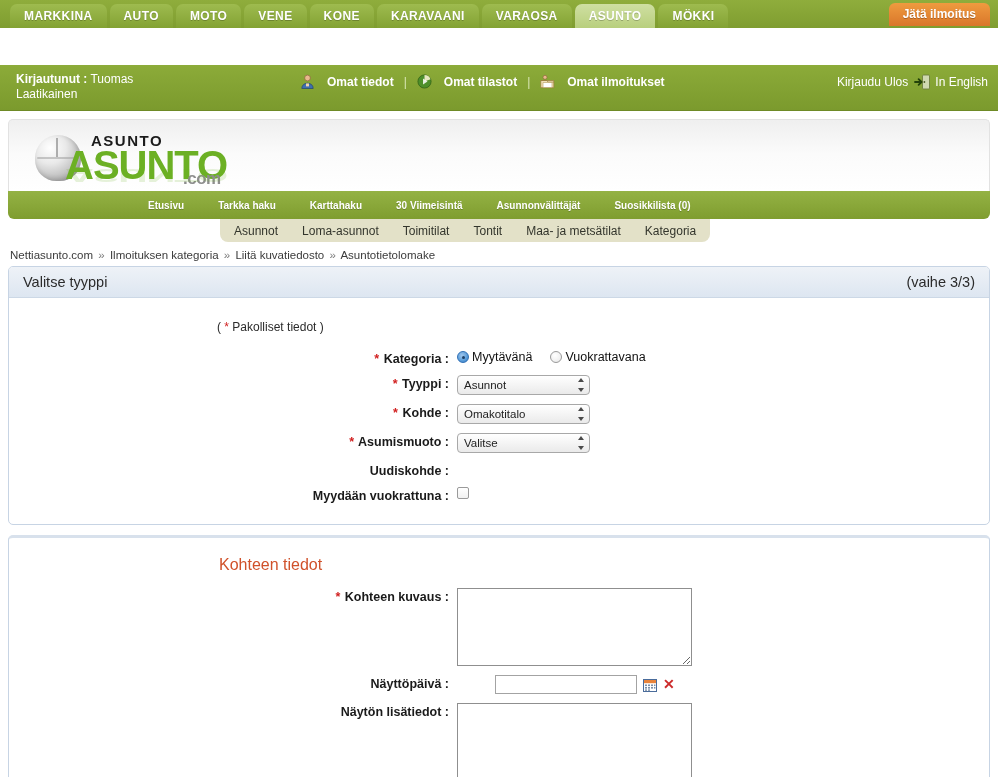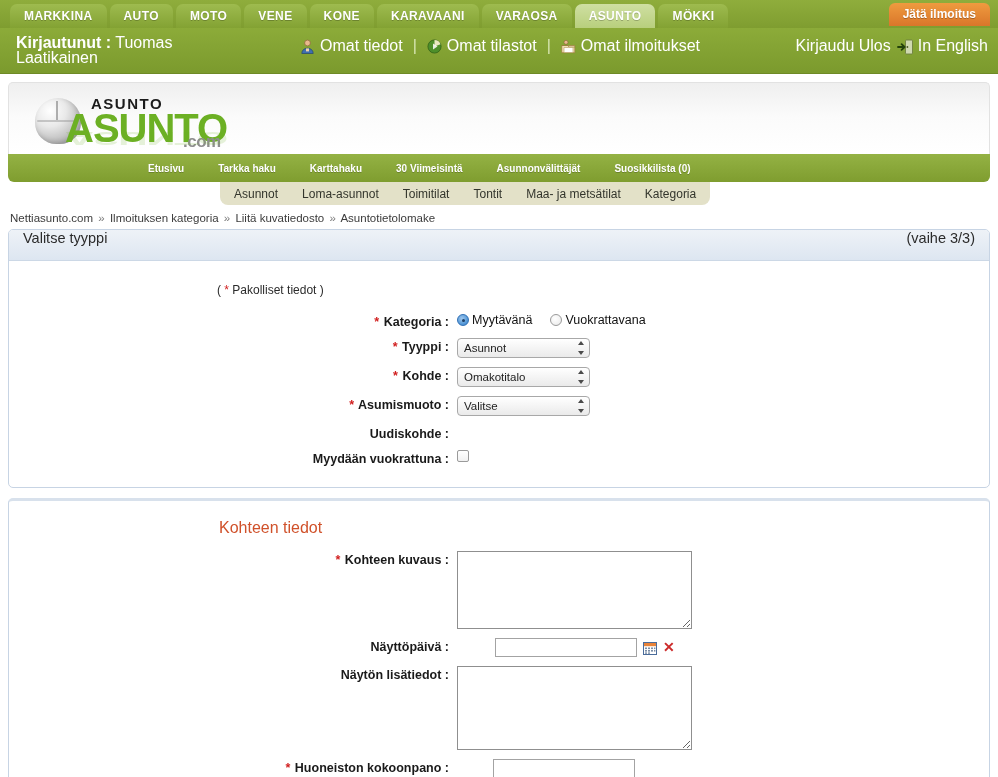--- a/index.html
+++ b/index.html
@@ -51,34 +51,35 @@
     cursor: pointer;
   }
 
   
   .userbar {
     position: relative;
     height: 46px;
     background: linear-gradient(to bottom, #8cab39 0%, #7b9a2d 100%);
     border-bottom: 1px solid #6e8a26;
     color: #ffffff;
-    font-size: 16px;
+    font-size: 12px;
+    margin-top: 37px;
   }
   .userbar .loginfo {
     position: absolute; left: 16px; top: 7px;
     width: 180px; line-height: 15px;
   }
   .userbar .loginfo b { font-weight: bold; }
   .userbar .midlinks {
     position: absolute; left: 300px; top: 9px;
     display: flex; align-items: center; gap: 6px;
   }
   .userbar .midlinks a {
-    color: #fff; text-decoration: none; font-weight: normal;
-    display: inline-flex; align-items: center; gap: 5px;
+    color: #fff; text-decoration: none; font-weight: bold;
+    display: inline-flex; align-items: center; gap: 12px;
     cursor: pointer;
   }
   .userbar .sep { color: #d8e6b3; margin: 0 4px; }
   .userbar .rightlinks {
     position: absolute; right: 10px; top: 9px;
     display: flex; align-items: center; gap: 6px;
   }
   .userbar .rightlinks a { color:#fff; text-decoration:none; cursor:pointer; }
 
   .ic { display:inline-block; width:15px; height:15px; vertical-align:middle; position:relative; }
@@ -182,21 +183,21 @@
     margin: 0 8px 10px 8px;
     border: 1px solid #c7d4e4;
     border-radius: 5px;
     background: #ffffff;
   }
   .panel-head {
     height: 31px;
     background: linear-gradient(to bottom, #eef2f7 0%, #dde6f1 100%);
     border-bottom: 1px solid #ccd8e6;
     border-radius: 4px 4px 0 0;
-    display:flex; align-items:flex-start; justify-content:space-between;
+    display:flex; align-items:center; justify-content:space-between;
     padding: 0 14px;
   }
   .panel-title { font-size: 14.5px; color: #2b2b2b; }
   .panel-step  { font-size: 14.5px; color: #2b2b2b; }
   .panel-body { padding: 10px 0 12px 0; }
 
   .panel2 {
     margin: 0 8px 10px 8px;
     border: 1px solid #c7d4e4;
     border-top: 3px solid #d8e1ec;

